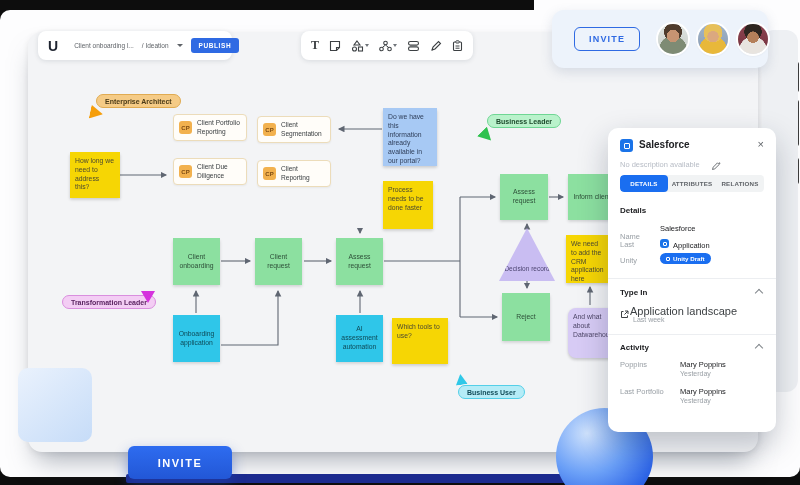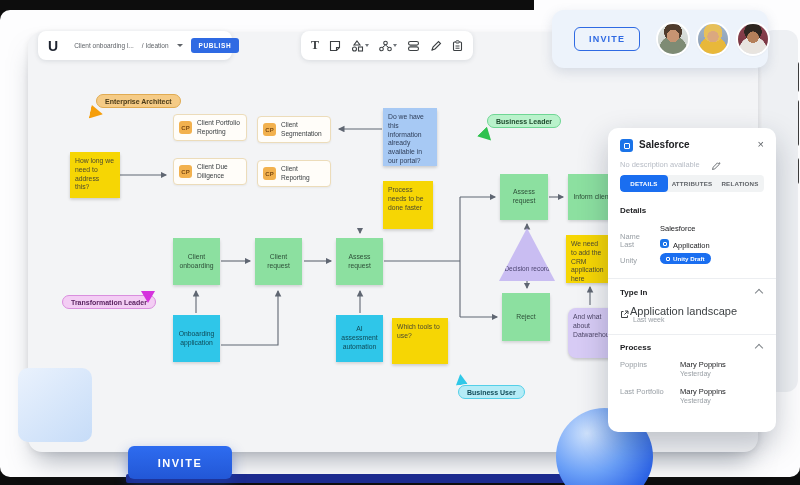--- a/index.html
+++ b/index.html
@@ -311,21 +311,21 @@
       <svg width="9" height="9" viewBox="0 0 9 9">
           <path d="M3.5 1.5 H1.5 V7.5 H7.5 V5.5" fill="none" stroke="#3c4043" stroke-width="1"></path>
           <path d="M5 1 H8 V4 M8 1 L4.5 4.5" fill="none" stroke="#3c4043" stroke-width="1"></path>
         </svg>
     </span>
     <span class="abs" style="left:22px;top:177px;font-size:11px;color:#3c4043;">Application landscape</span>
     <span class="abs" style="left:25px;top:188px;font-size:7px;color:#9aa0a6;">Last week</span>
 
     <div class="abs hr" style="left:0;top:206px;width:168px;"></div>
 
-    <span class="abs" style="left:12px;top:215px;font-size:8px;font-weight:bold;color:#202124;">Process</span>
+    <span class="abs" style="left:12px;top:215px;font-size:8px;font-weight:bold;color:#202124;">Activity</span>
     <span class="abs chev-up" style="right:14px;top:217px;"></span>
 
     <span class="abs p-label" style="left:12px;top:232px;">Poppins</span>
     <span class="abs p-value" style="left:72px;top:232px;">Mary Poppins</span>
     <span class="abs" style="left:72px;top:242px;font-size:7px;color:#9aa0a6;">Yesterday</span>
 
     <span class="abs p-label" style="left:12px;top:259px;">Last Portfolio</span>
     <span class="abs p-value" style="left:72px;top:259px;">Mary Poppins</span>
     <span class="abs" style="left:72px;top:269px;font-size:7px;color:#9aa0a6;">Yesterday</span>
   </div>

